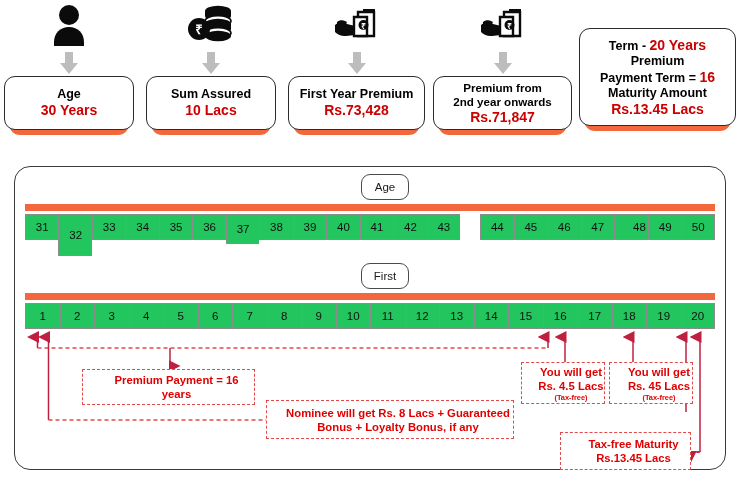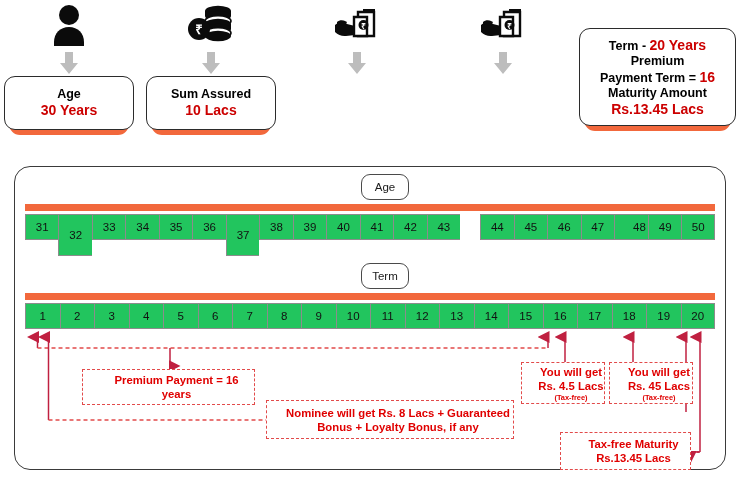--- a/index.html
+++ b/index.html
@@ -153,20 +153,27 @@
           <path d="M5 18c2-2 6-2 8-1l2 1-2 4-8-2z"></path>
         </g>
         <text x="31.5" y="25" font-family="'Liberation Sans',sans-serif" font-size="8" font-weight="bold" fill="#fff" text-anchor="middle">₹</text>
       </svg>
     </div>
     <div class="arrow-down-grey">
       <svg width="22" height="22" viewBox="0 0 22 22">
         <path d="M7 0h8v11h5l-9 11L2 11h5z" fill="#bdbdbd"></path>
       </svg>
     </div>
+    <div class="card-holder">
+      <div class="card-shadow"></div>
+      <div class="card" style="height:54px;">
+        <div class="l-blk">First Year Premium</div>
+        <div class="l-red">Rs.73,428</div>
+      </div>
+    </div>
   </div>
 
   <div class="topcard" style="left:433px;width:139px;">
     <div class="icon-wrap">
       <svg width="50" height="44" viewBox="0 0 50 44">
         <g fill="#0b0b0b">
           <path d="M26 8h16v24H26z" fill="#fff" stroke="#0b0b0b" stroke-width="2.4"></path>
           <path d="M31 5h12v3H31z"></path>
           <path d="M22 13h13v19H22z" fill="#fff" stroke="#0b0b0b" stroke-width="2.4"></path>
           <circle cx="31.5" cy="21" r="5"></circle>
@@ -174,20 +181,28 @@
           <path d="M5 18c2-2 6-2 8-1l2 1-2 4-8-2z"></path>
         </g>
         <text x="31.5" y="25" font-family="'Liberation Sans',sans-serif" font-size="8" font-weight="bold" fill="#fff" text-anchor="middle">₹</text>
       </svg>
     </div>
     <div class="arrow-down-grey">
       <svg width="22" height="22" viewBox="0 0 22 22">
         <path d="M7 0h8v11h5l-9 11L2 11h5z" fill="#bdbdbd"></path>
       </svg>
     </div>
+    <div class="card-holder">
+      <div class="card-shadow"></div>
+      <div class="card" style="height:54px;">
+        <div class="l-blk-sm">Premium from</div>
+        <div class="l-blk-sm">2nd year onwards</div>
+        <div class="l-red">Rs.71,847</div>
+      </div>
+    </div>
   </div>
 
   <div class="topcard" style="left:579px;width:157px;padding-top:28px;">
     <div class="card-holder">
       <div class="card-shadow"></div>
       <div class="card" style="height:98px;padding:2px 4px;">
         <div class="mix-line">
           <span class="k">Term  - </span><span class="v">20 Years</span>
         </div>
         <div class="l-blk">Premium</div>
@@ -206,37 +221,37 @@
 
   <div class="orange-bar" style="left:25px;top:204px;width:690px;"></div>
 
   <div class="cellrow" style="left:25px;top:214px;width:690px;height:26px;">
     <div class="cell" style="width:34.5px;height:26px;">31</div>
     <div class="cell" style="width:34.5px;height:42px;">32</div>
     <div class="cell" style="width:34.5px;height:26px;">33</div>
     <div class="cell" style="width:34.5px;height:26px;">34</div>
     <div class="cell" style="width:34.5px;height:26px;">35</div>
     <div class="cell" style="width:34.5px;height:26px;">36</div>
-    <div class="cell" style="width:34.5px;height:42px;">37</div>
+    <div class="cell" style="width:34.5px;height:30px;">37</div>
     <div class="cell" style="width:34.5px;height:26px;">38</div>
     <div class="cell" style="width:34.5px;height:26px;">39</div>
     <div class="cell" style="width:34.5px;height:26px;">40</div>
     <div class="cell" style="width:34.5px;height:26px;">41</div>
     <div class="cell" style="width:34.5px;height:26px;">42</div>
     <div class="cell" style="width:34.5px;height:26px;">43</div>
     <div class="cell" style="width:34.5px;height:26px;margin-left:20px;">44</div>
     <div class="cell" style="width:34.5px;height:26px;">45</div>
     <div class="cell" style="width:34.5px;height:26px;">46</div>
     <div class="cell" style="width:34.5px;height:26px;">47</div>
     <div class="cell" style="width:34.5px;height:26px;padding-left:16px;">48</div>
     <div class="cell" style="width:34.5px;height:26px;">49</div>
     <div class="cell" style="width:34.5px;height:26px;">50</div>
   </div>
 
-  <div class="pill" style="left:361px;top:263px;width:46px;height:24px;">Term</div>
+  <div class="pill" style="left:361px;top:263px;width:46px;height:24px;">First</div>
 
   <div class="orange-bar" style="left:25px;top:293px;width:690px;"></div>
 
   <div class="cellrow" style="left:25px;top:303px;width:690px;height:26px;">
     <div class="cell" style="width:34.5px;height:26px;">1</div>
     <div class="cell" style="width:34.5px;height:26px;">2</div>
     <div class="cell" style="width:34.5px;height:26px;">3</div>
     <div class="cell" style="width:34.5px;height:26px;">4</div>
     <div class="cell" style="width:34.5px;height:26px;">5</div>
     <div class="cell" style="width:34.5px;height:26px;">6</div>

